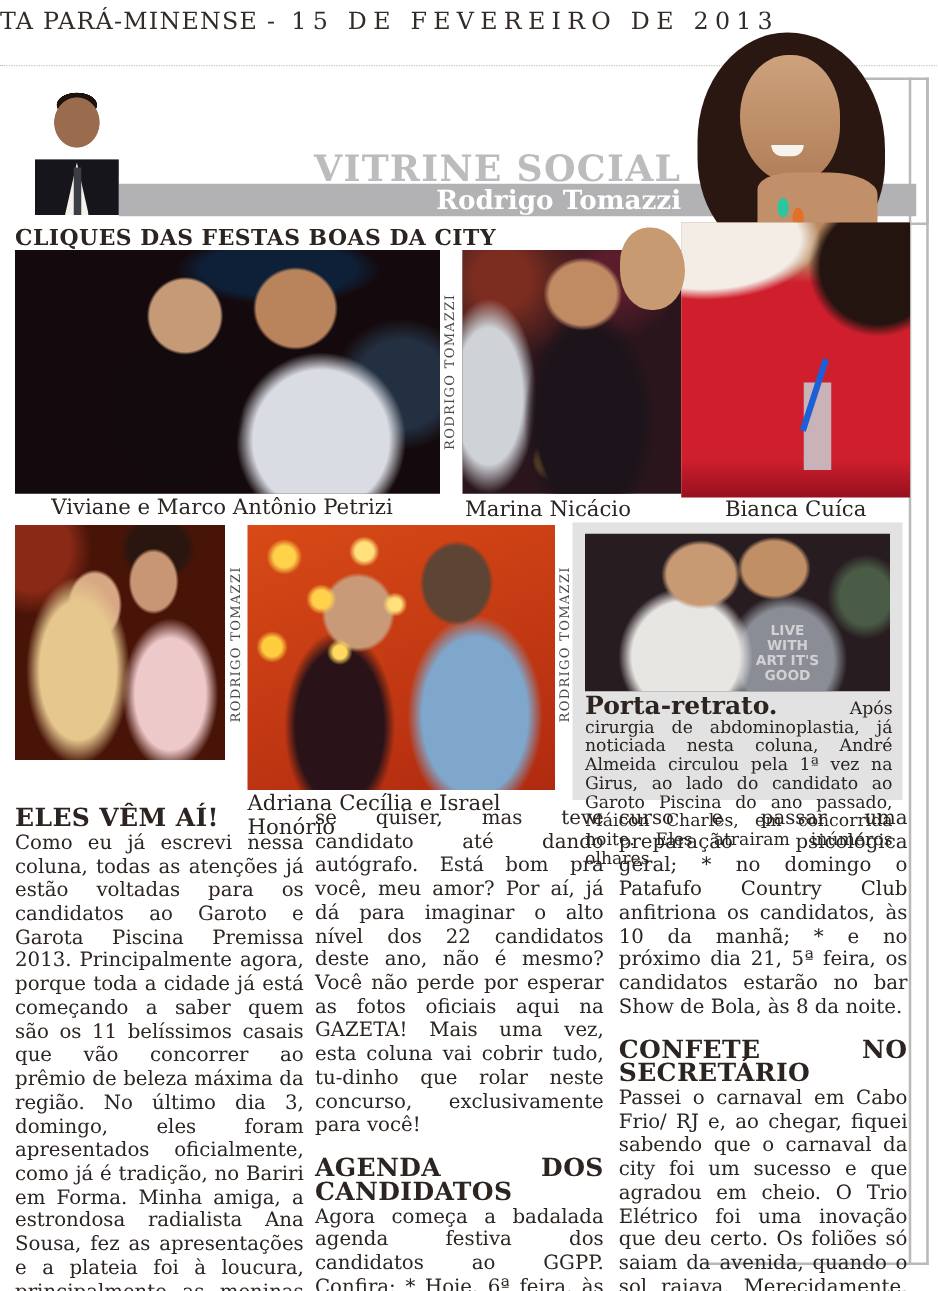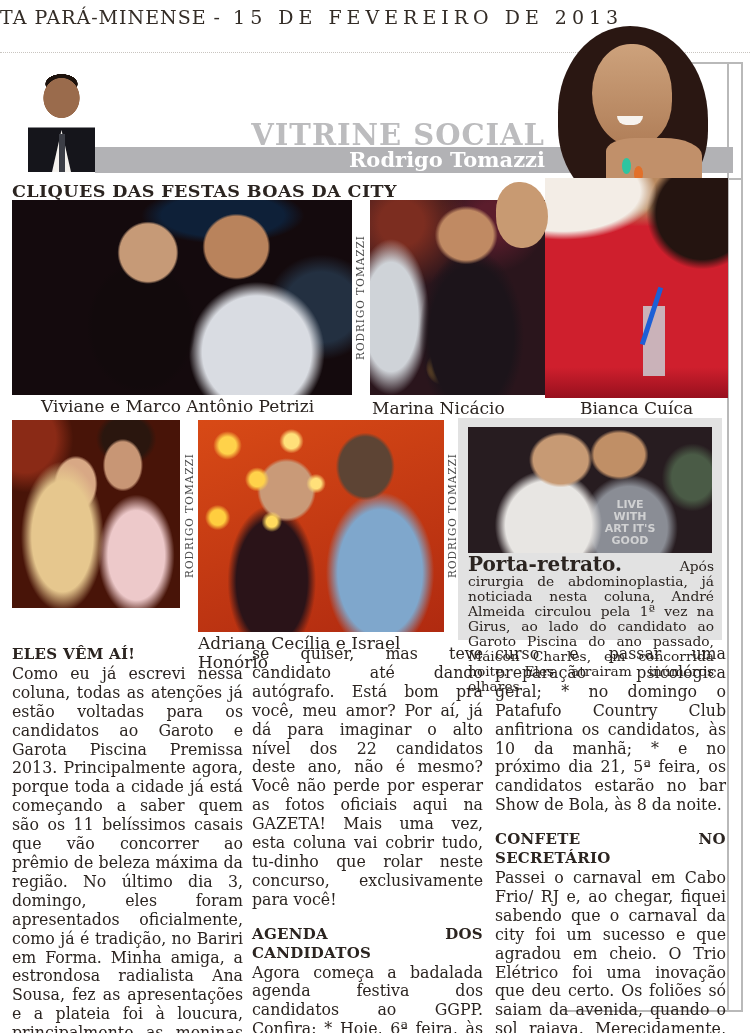--- a/index.html
+++ b/index.html
@@ -110,21 +110,21 @@
   .section-head { position:absolute; left:12px; top:181px; font-size:17.5px; font-weight:bold; letter-spacing:.4px; color:#2b2420; }
 
   
   .porta-box { position:absolute; left:458px; top:418px; width:264px; height:222px; background:#e2e2e2; }
   .porta-caption { position:absolute; left:468px; top:557px; width:246px; font-size:13.8px; line-height:15px; text-align:justify; color:#2b2420; }
   .porta-caption b { font-size:20px; }
 
   
   .bodycol { position:absolute; top:645px; width:231px; font-size:15.8px; line-height:18.9px; text-align:justify; color:#2b2420; }
   .col1 { left:12px; } .col2 { left:252px; } .col3 { left:495px; }
-  .colhead { font-weight:bold; font-size:15px; letter-spacing:.3px; margin-bottom:1px; }
+  .colhead { font-weight:bold; font-size:20px; letter-spacing:.3px; margin-bottom:1px; }
   .colhead.spaced { margin-top:15px; }
 </style>
 </head>
 <body>
 
 <div id="page">
 
   <div class="masthead">
     <span class="mh-left">TA PARÁ-MINENSE -</span>
     <span class="mh-date">15 DE FEVEREIRO DE 2013</span>

